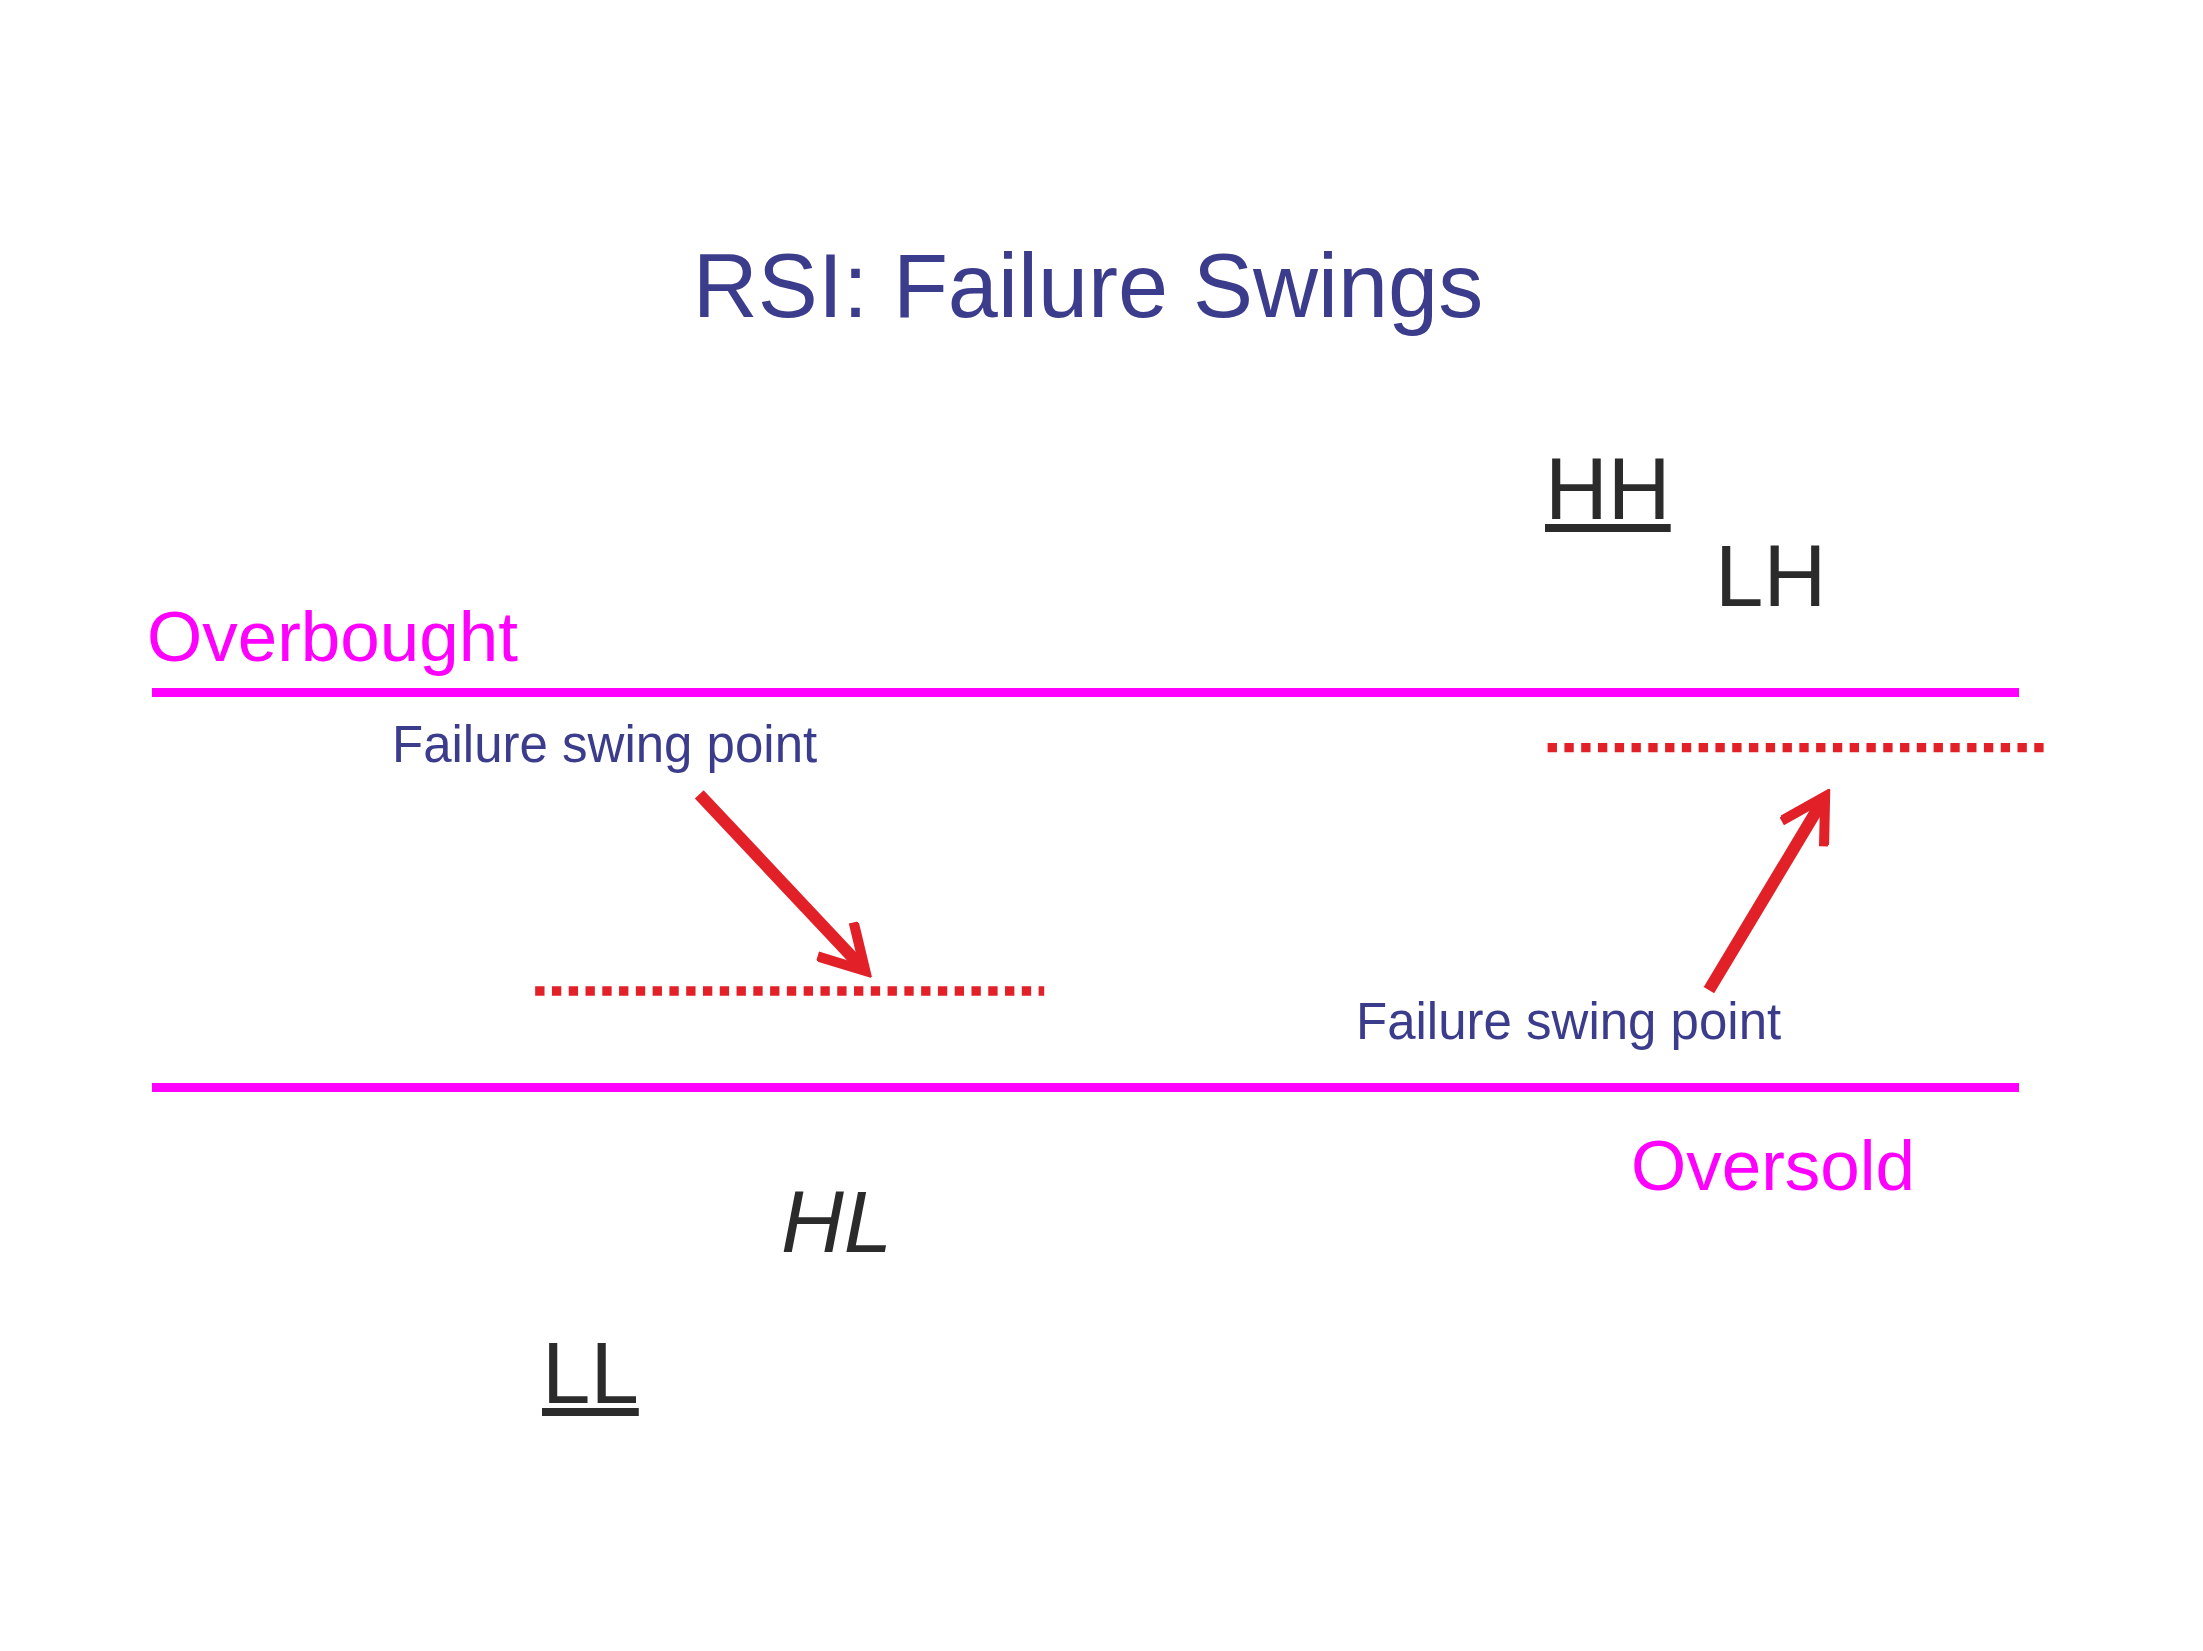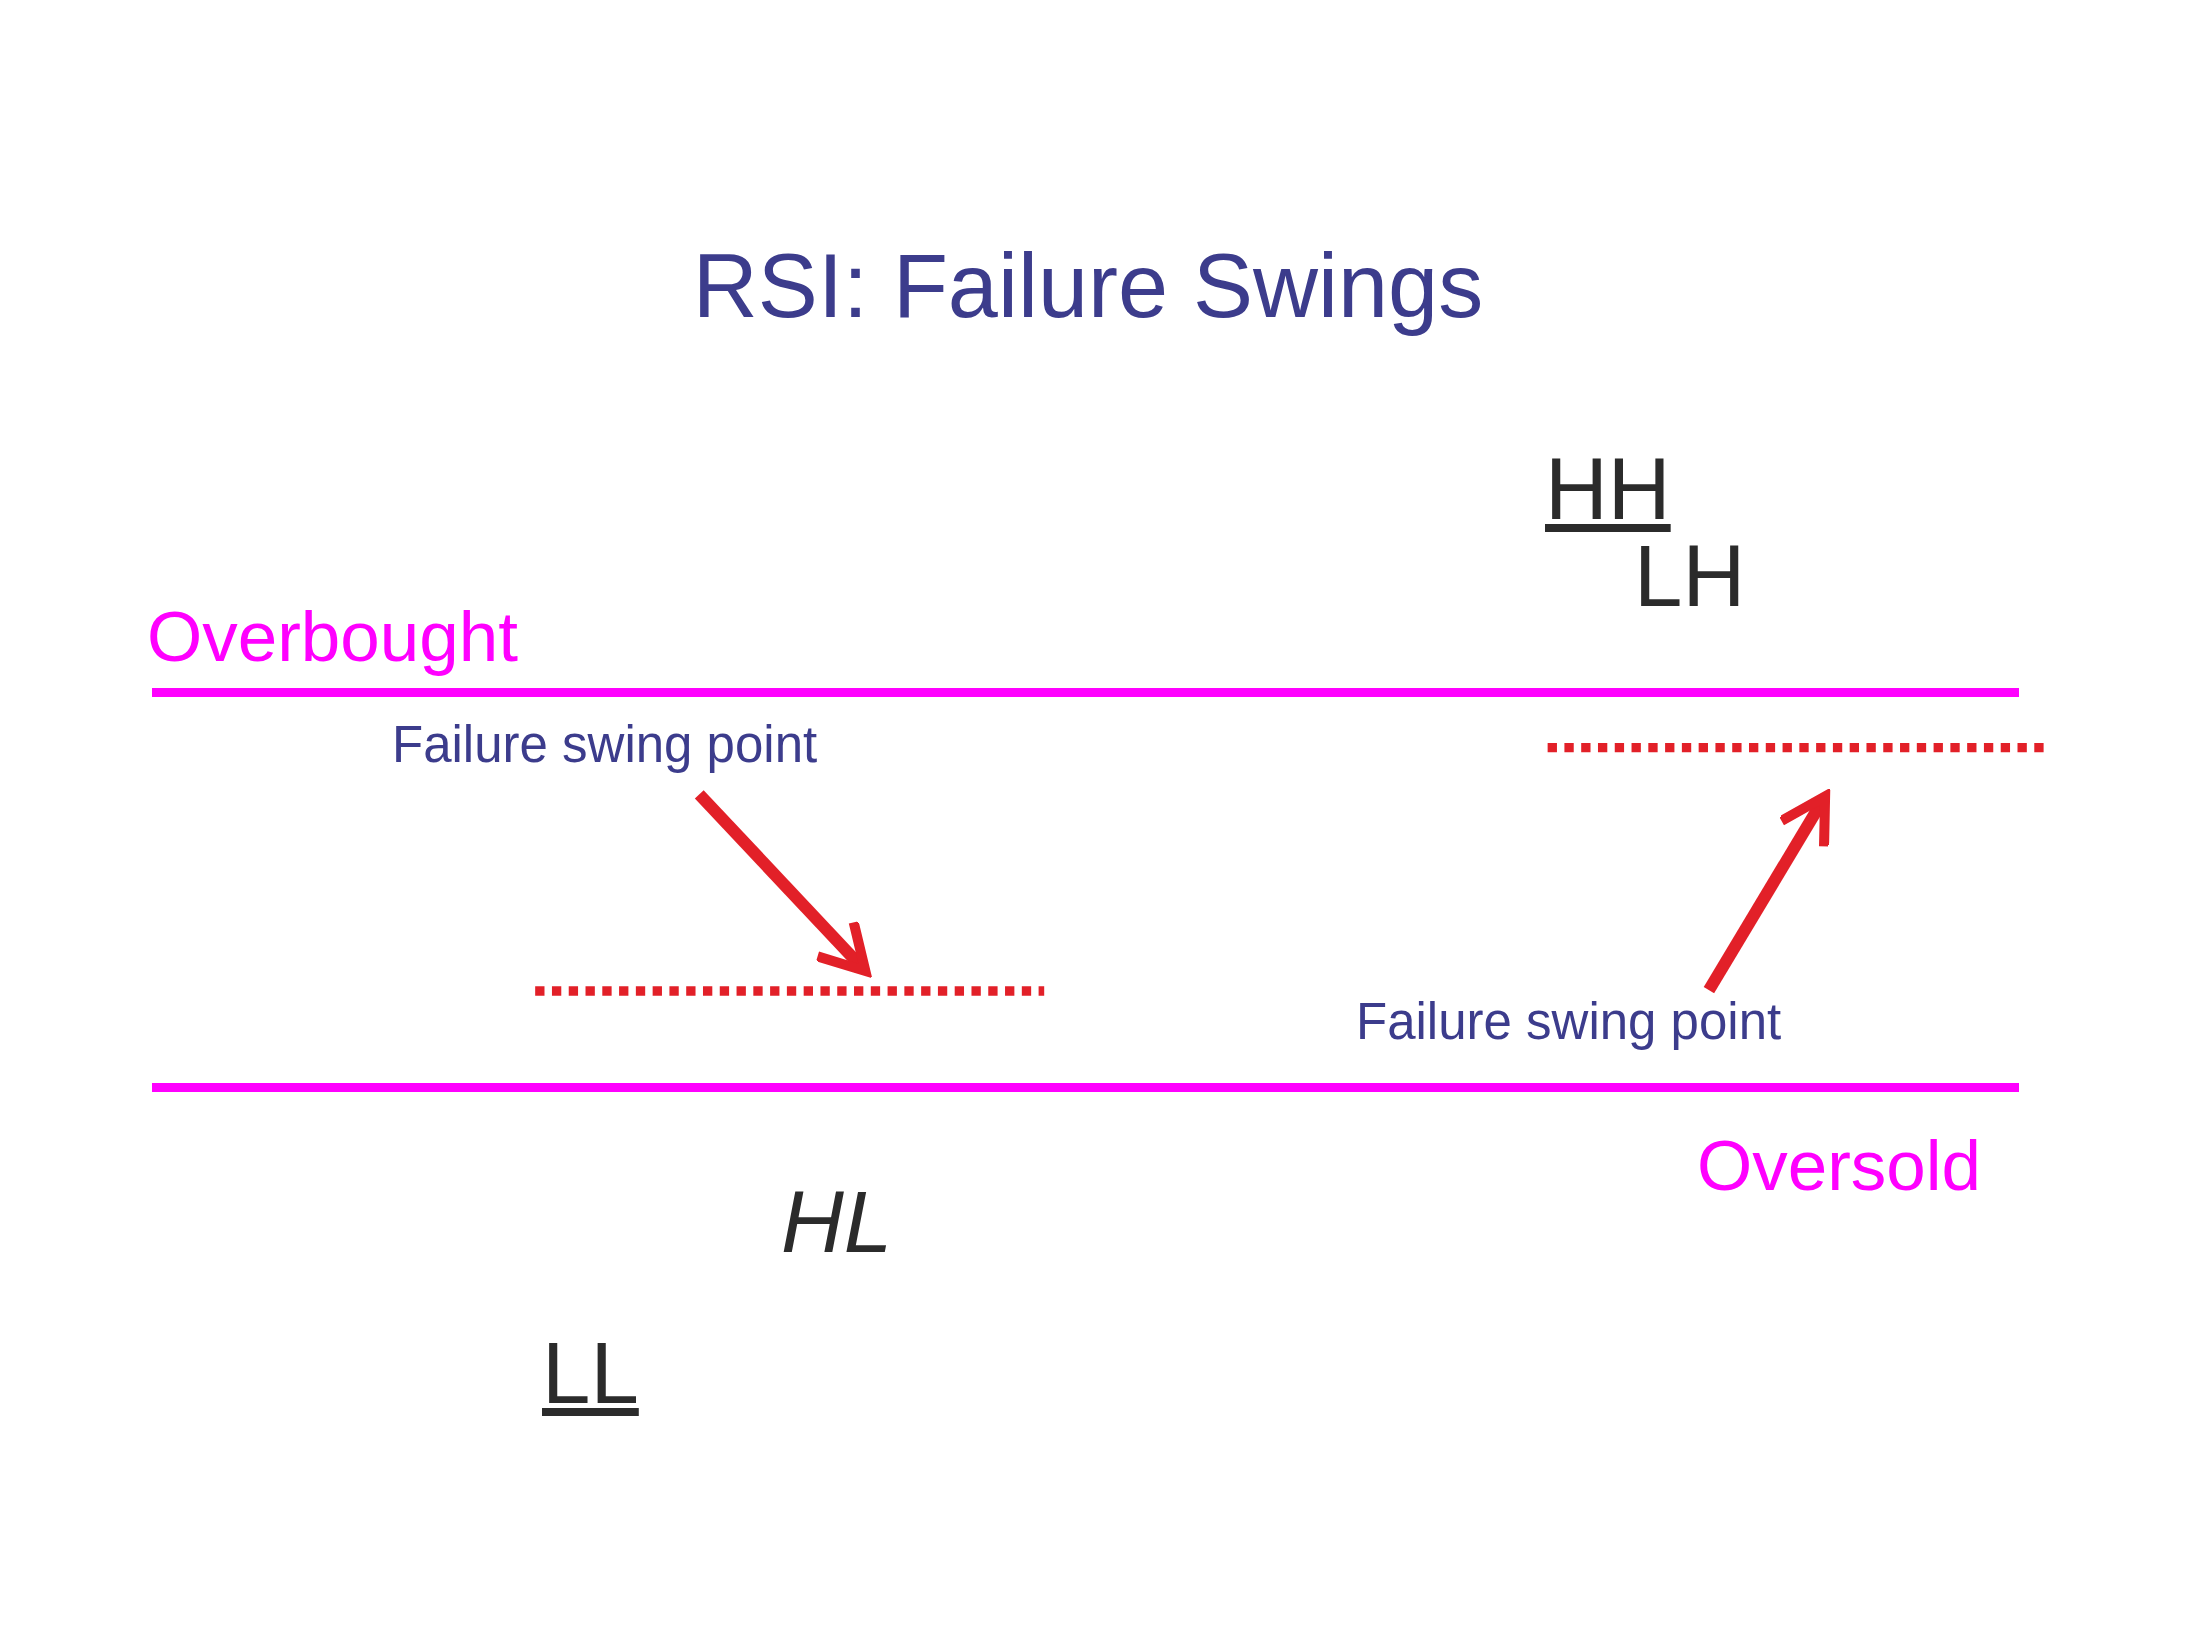--- a/index.html
+++ b/index.html
@@ -19,26 +19,26 @@
   }
   .abs{position:absolute;line-height:1;white-space:nowrap;}
   .title{
     left:0;right:0;top:241px;
     text-align:center;
     font-size:90px;
     color:var(--navy);
   }
   .swing-label{font-size:87px;color:var(--dark);}
   .hh{left:1545px;top:445px;text-decoration:underline;}
-  .lh{left:1634px;top:532px;}
+  .lh{left:1715px;top:532px;}
   .hl{left:781px;top:1178px;font-style:italic;}
   .ll{left:542px;top:1329px;text-decoration:underline;}
   .zone-label{font-size:71px;color:var(--magenta);}
   .overbought{left:147px;top:601px;}
-  .oversold{left:1697px;top:1130px;text-align:center;}
+  .oversold{left:1631px;top:1130px;text-align:center;}
   .fsp{font-size:51px;color:var(--navy);}
   .fsp-left{left:392px;top:719px;}
   .fsp-right{left:1356px;top:996px;}
   .zone-line{
     position:absolute;
     height:9.3px;
     width:1867px;
     left:152px;
     background:var(--magenta);
   }

